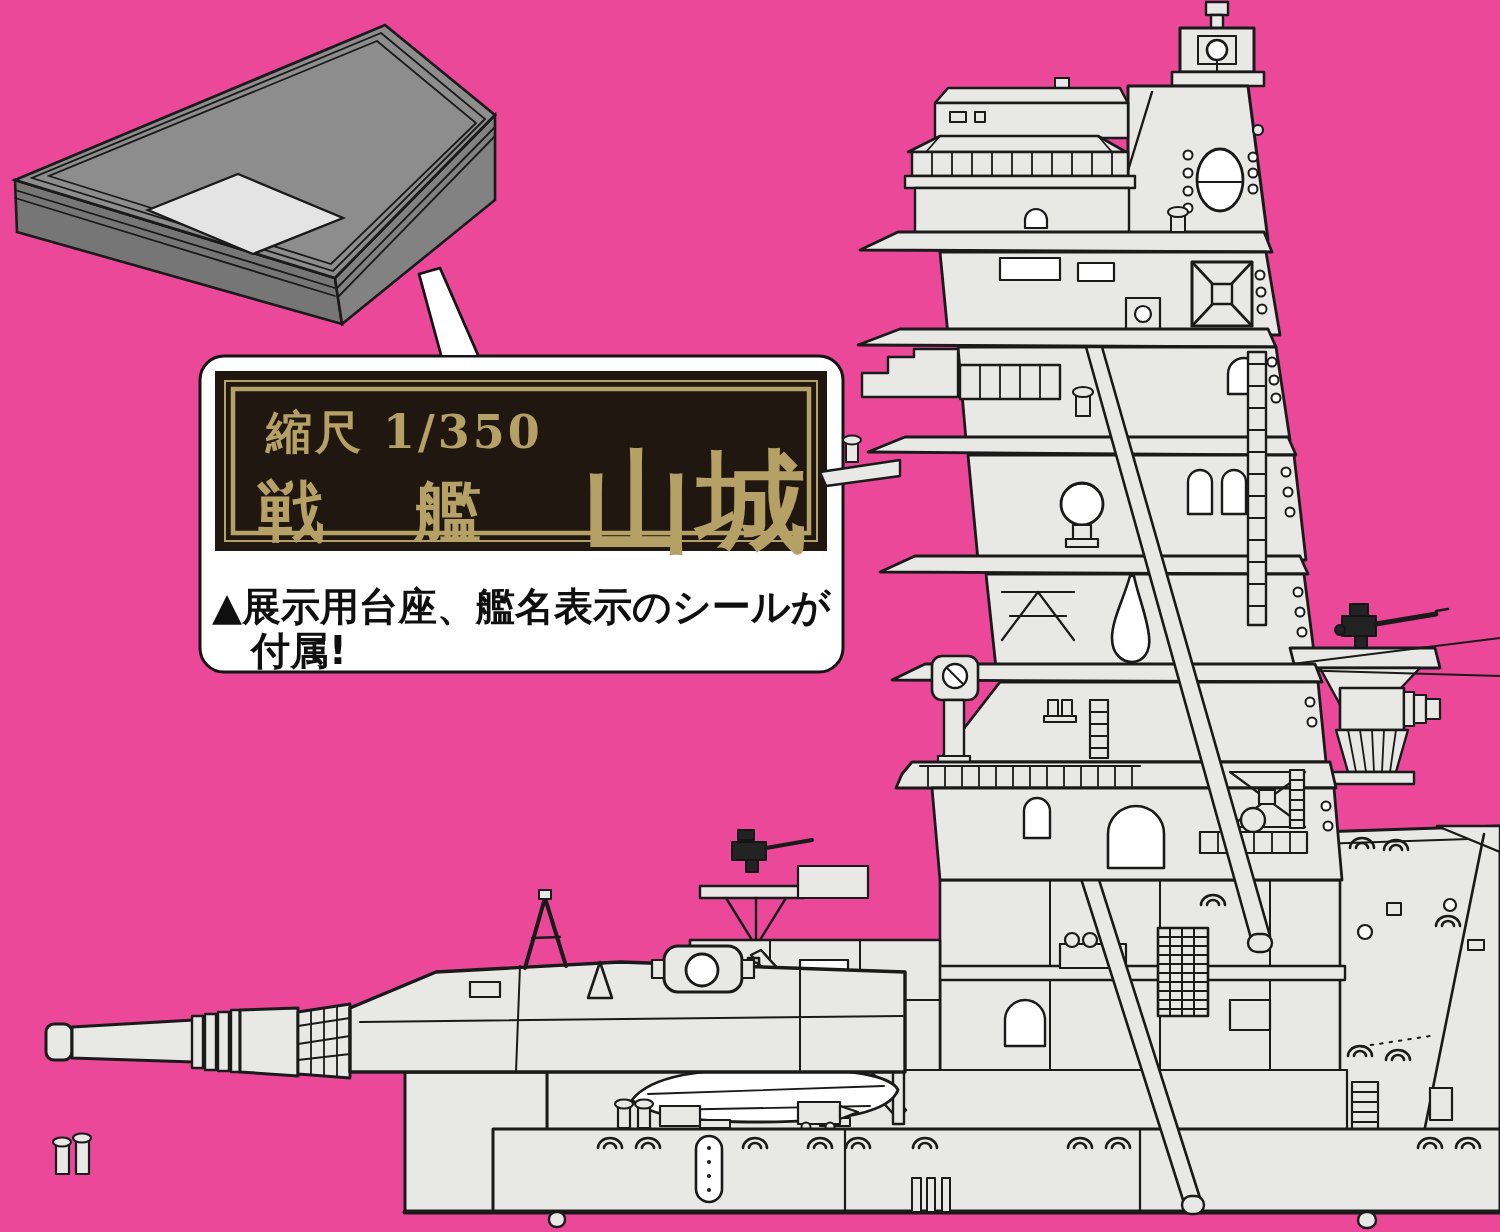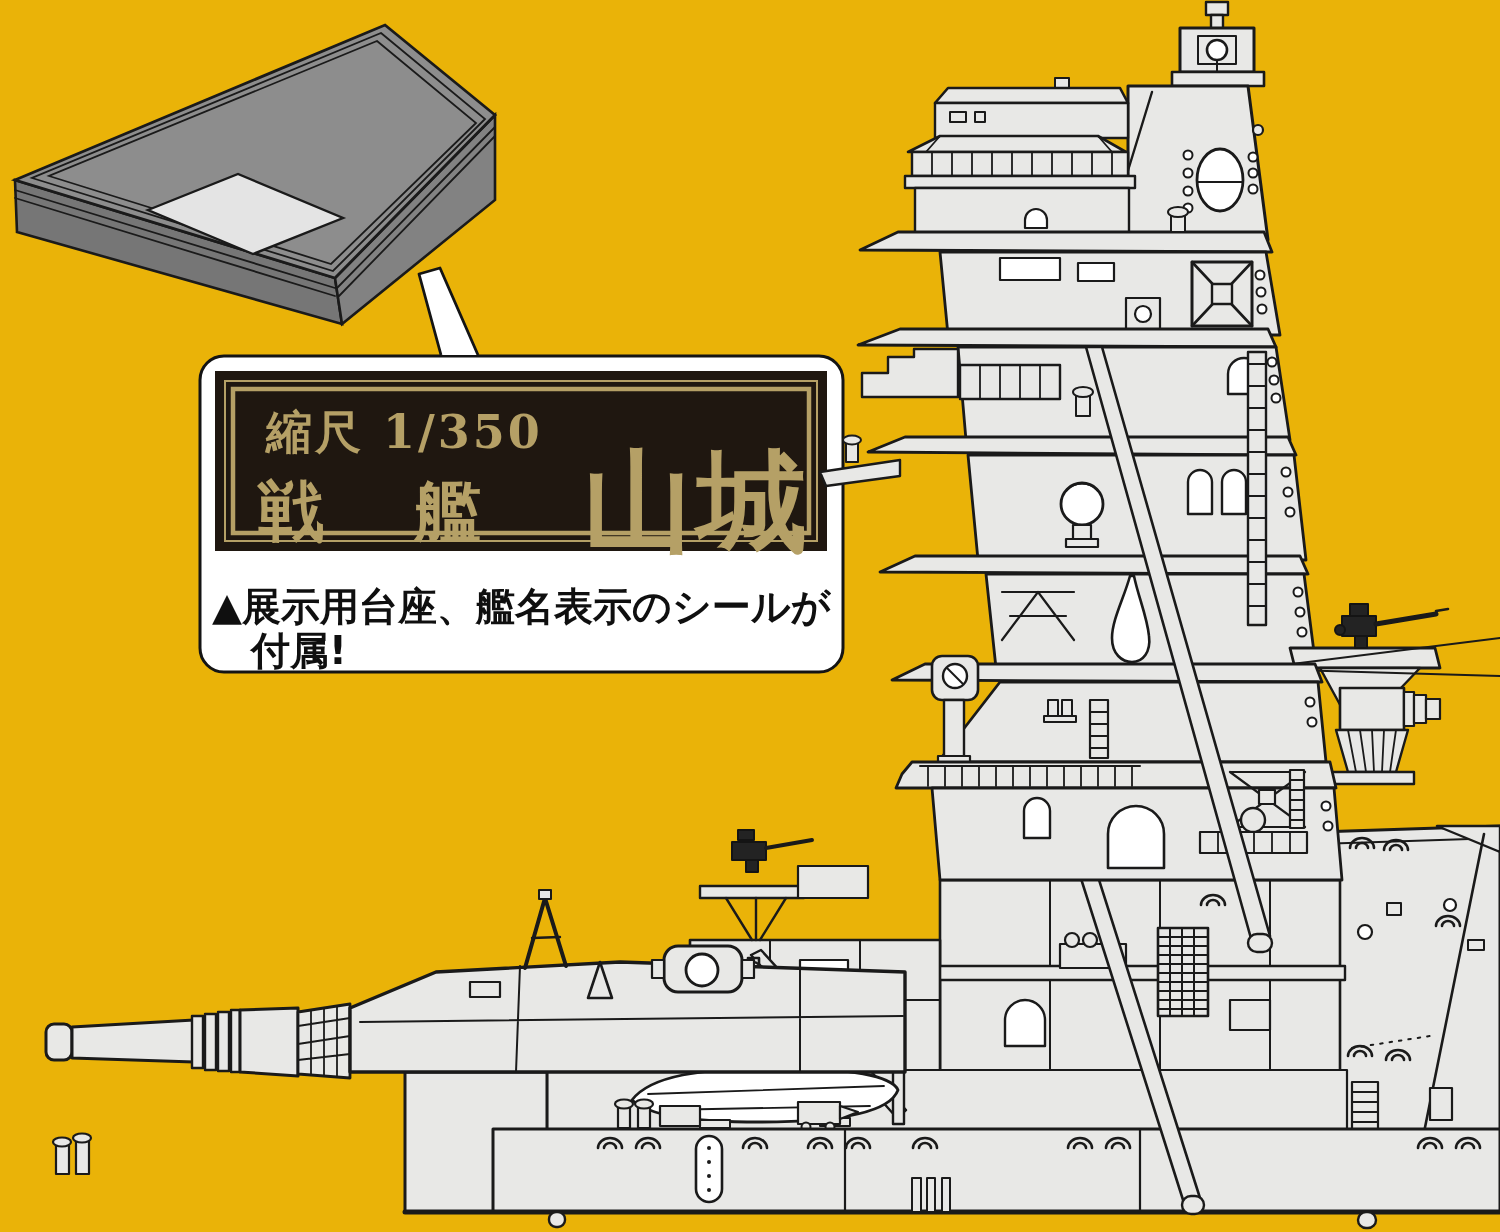--- a/index.html
+++ b/index.html
@@ -1,16 +1,16 @@
 <!DOCTYPE html>
 <html><head>
 <meta charset="utf-8">
 <style>
   html,body{margin:0;padding:0;background:#fff;}
-  .page{position:relative;width:1500px;height:1232px;background:#eab308;overflow:hidden;}
+  .page{position:relative;width:1500px;height:1232px;background:#ec4899;overflow:hidden;}
   svg{position:absolute;left:0;top:0;}
   .ln{stroke:#1a1a1a;fill:none;stroke-linejoin:round;stroke-linecap:round;}
   .fg{fill:#e8e8e6;stroke:#1a1a1a;stroke-linejoin:round;}
   .fw{fill:#ffffff;stroke:#1a1a1a;stroke-linejoin:round;}
   .fd{fill:#232323;stroke:#141414;stroke-linejoin:round;}
   .np-gold{fill:#b5a066;font-family:"DejaVu Serif","Liberation Serif",serif;font-weight:bold;}
   .cap-txt{fill:#0f0f0f;font-family:"DejaVu Sans","Liberation Sans",sans-serif;font-weight:800;}
 </style>
 </head>
 <body>

